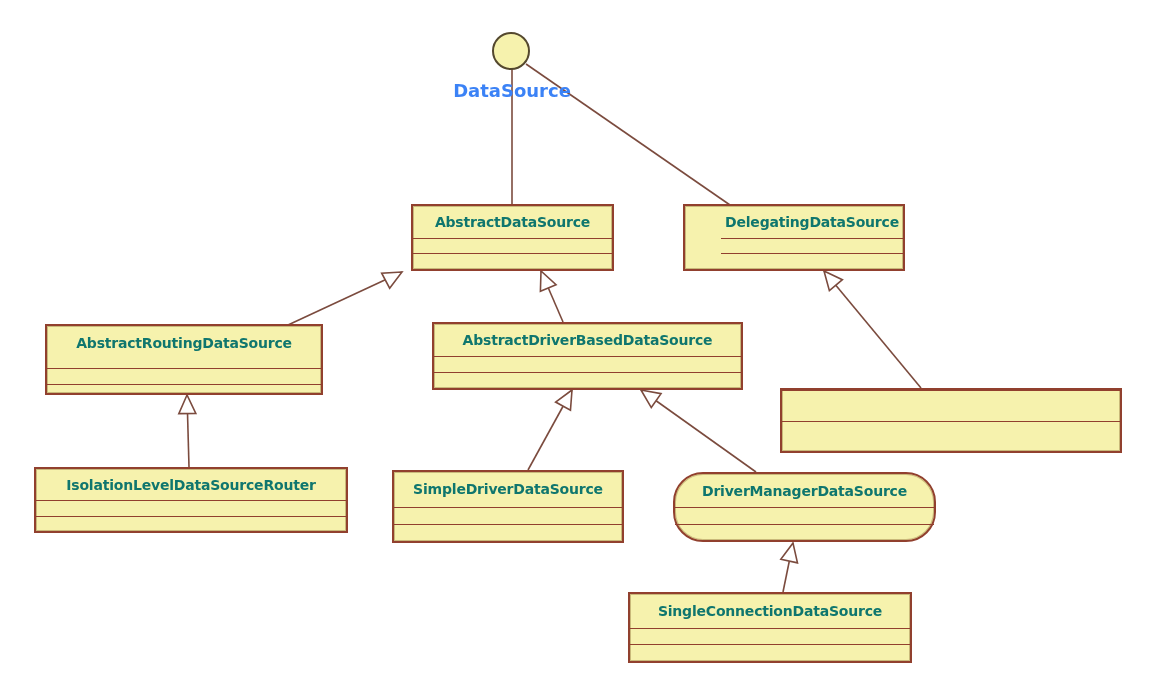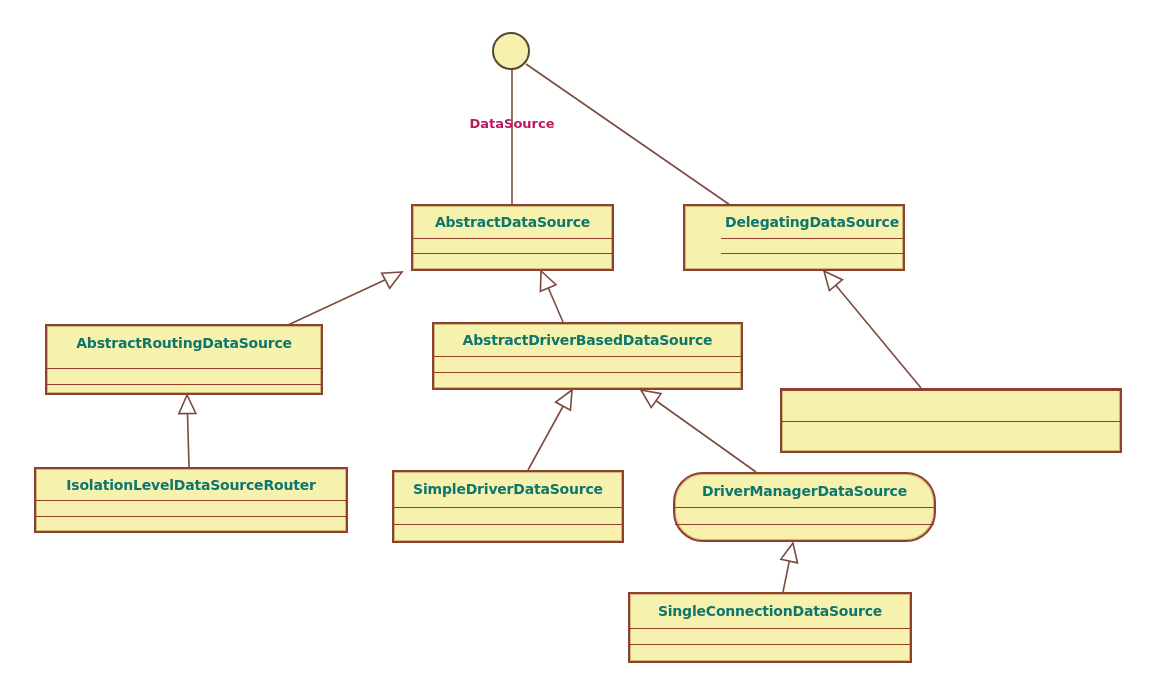--- a/index.html
+++ b/index.html
@@ -42,25 +42,24 @@
     white-space: nowrap;
     overflow: hidden;
   }
   .uml-compartment {
     flex: 1 1 0;
     border-top: 1px solid #91402e;
   }
   .iface-label {
     position: absolute;
     font-weight: bold;
-    font-size: 13px;
-    color: #be185d;
+    font-size: 18px;
+    color: #3b82f6;
     white-space: nowrap;
     text-align: center;
-    margin-top: 36px;
   }
 </style>
 </head>
 <body>
 
 <div class="canvas">
 
   <svg class="edges-layer" width="1159" height="691" viewBox="0 0 1159 691">
 
     <line x1="512" y1="69" x2="512" y2="205" stroke="#7b4b3e" stroke-width="1.6"></line>

